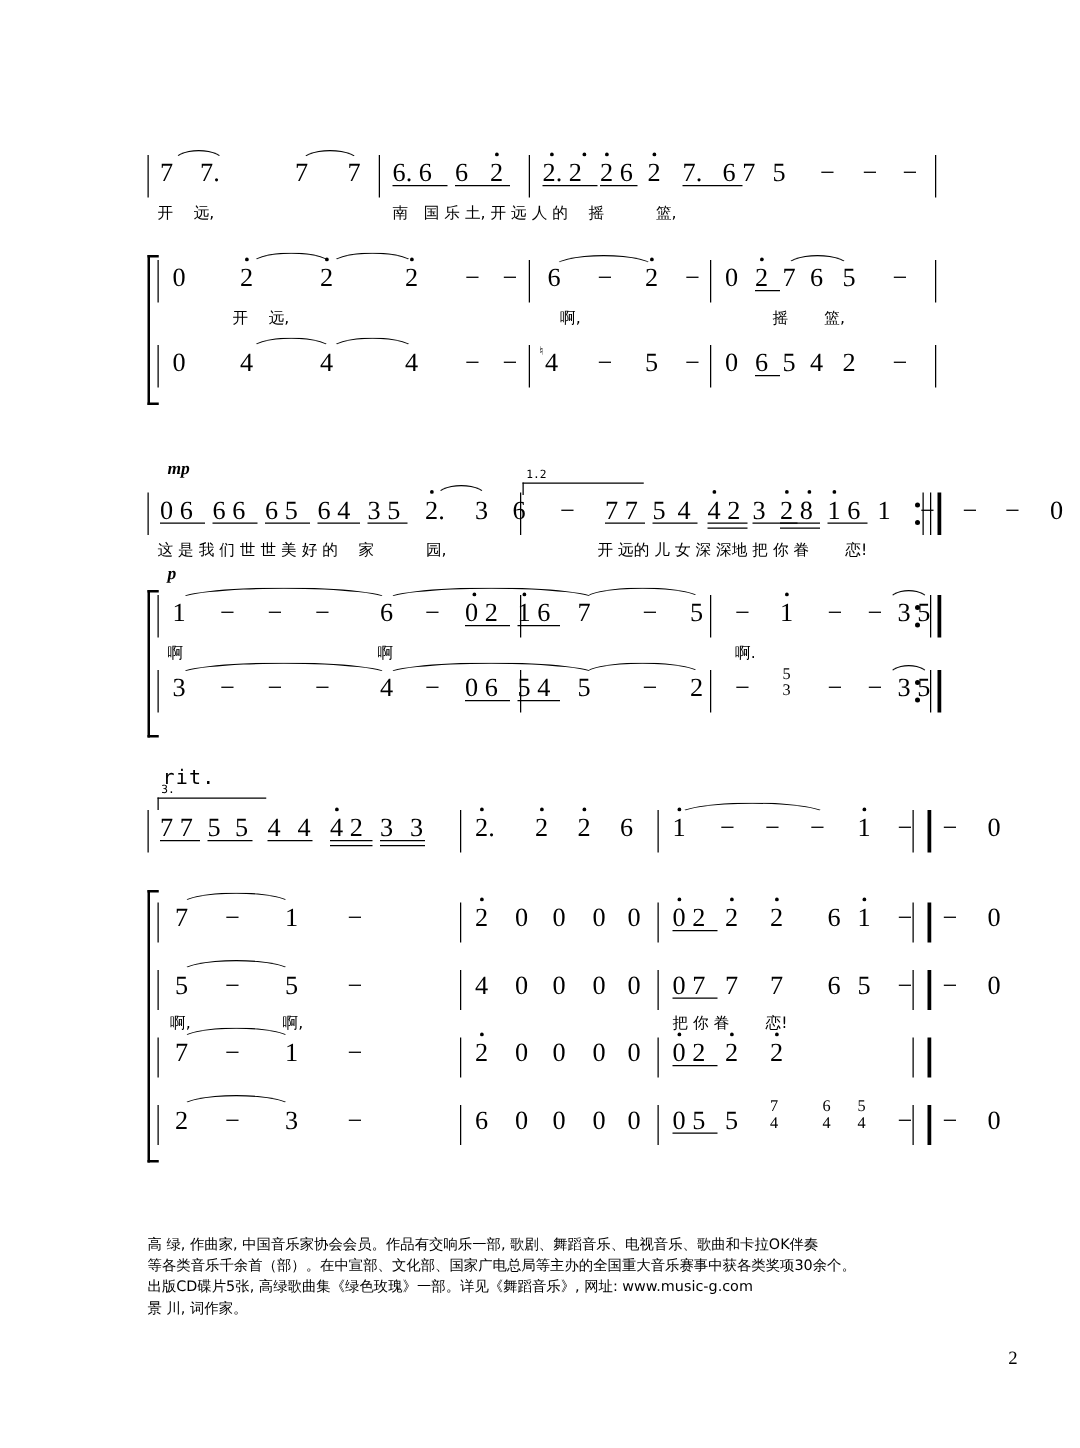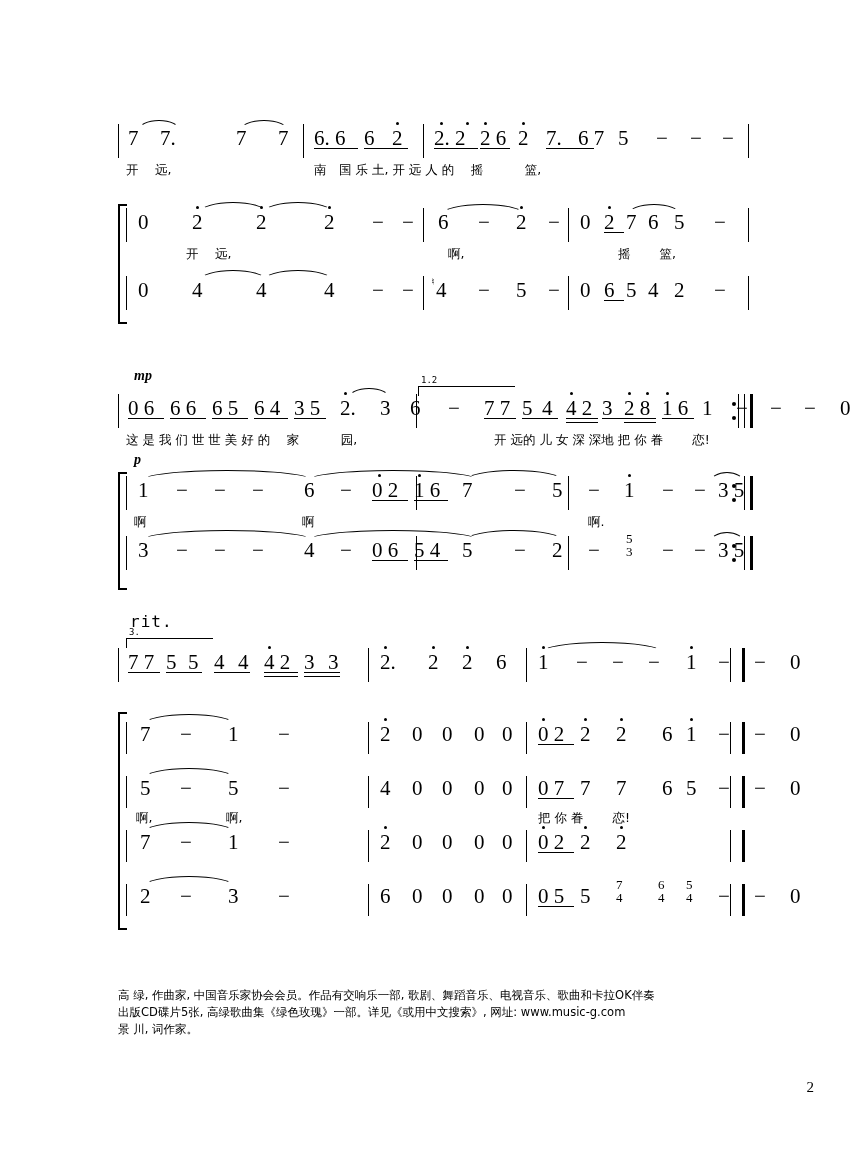--- a/index.html
+++ b/index.html
@@ -323,21 +323,21 @@
 
       <div class="odot" style="left:226px; top:4px;"></div>
       <div class="odot" style="left:452px; top:4px;"></div>
       <div class="odot" style="left:510px; top:4px;"></div>
       <div class="odot" style="left:528px; top:4px;"></div>
       <div class="odot" style="left:548px; top:4px;"></div>
 
       <div class="slur" style="left:230px; top:0px; width:40px;"></div>
 
       <div class="lyr" style="position:absolute; left:8px; top:44px;">这 是 我 们 世 世 美 好 的　 家　　　 园,</div>
-      <div class="lyr" style="position:absolute; left:376px; top:44px;">开 远的 儿 女 深 深地 把 你 眷　　 恋!</div>
+      <div class="lyr" style="position:absolute; left:360px; top:44px;">开 远的 儿 女 深 深地 把 你 眷　　 恋!</div>
     </div>
 
     <div class="dyn" style="position:absolute; left:16px; top:84px;">p</div>
 
     <div class="brace" style="left:0px; top:104px; height:118px;"></div>
     <div class="brace-cap" style="left:0px; top:104px;"></div>
     <div class="brace-cap" style="left:0px; top:220px;"></div>
 
     <div style="position:absolute; left:0; top:102px; width:640px; height:58px;">
       <div class="bar" style="left:8px; top:6px; height:34px;"></div>
@@ -596,19 +596,20 @@
       <div class="notes" style="position:absolute; left:636px; top:6px;">−</div>
       <div class="notes" style="position:absolute; left:672px; top:6px;">0</div>
 
       <div class="beam" style="left:420px; top:28px; width:36px;"></div>
       <div class="slur" style="left:26px; top:-2px; width:88px;"></div>
     </div>
   </div>
 
   <div class="credits">
     <div>高 绿, 作曲家, 中国音乐家协会会员。作品有交响乐一部, 歌剧、舞蹈音乐、电视音乐、歌曲和卡拉OK伴奏</div>
-    <div>出版CD碟片5张, 高绿歌曲集《绿色玫瑰》一部。详见《或用中文搜索》, 网址: www.music-g.com</div>
+    <div>等各类音乐千余首（部）。在中宣部、文化部、国家广电总局等主办的全国重大音乐赛事中获各类奖项30余个。</div>
+    <div>出版CD碟片5张, 高绿歌曲集《绿色玫瑰》一部。详见《舞蹈音乐》, 网址: www.music-g.com</div>
     <div>景   川, 词作家。</div>
   </div>
 
   <div class="pagenum">2</div>
 
 </div>
 
 </body></html>

